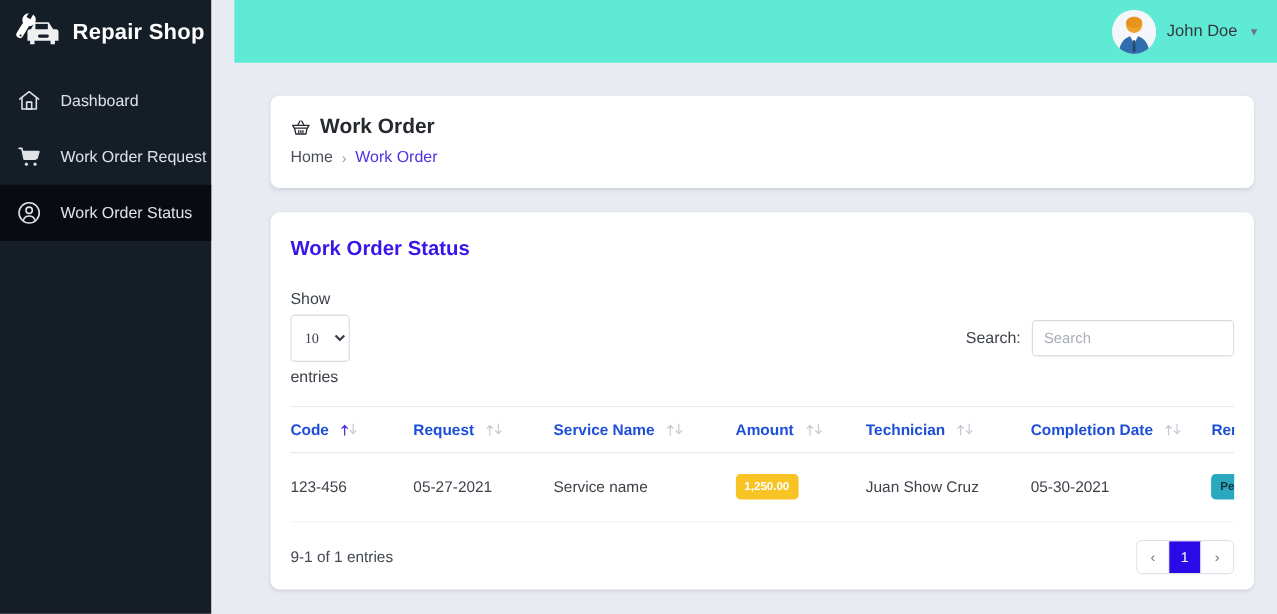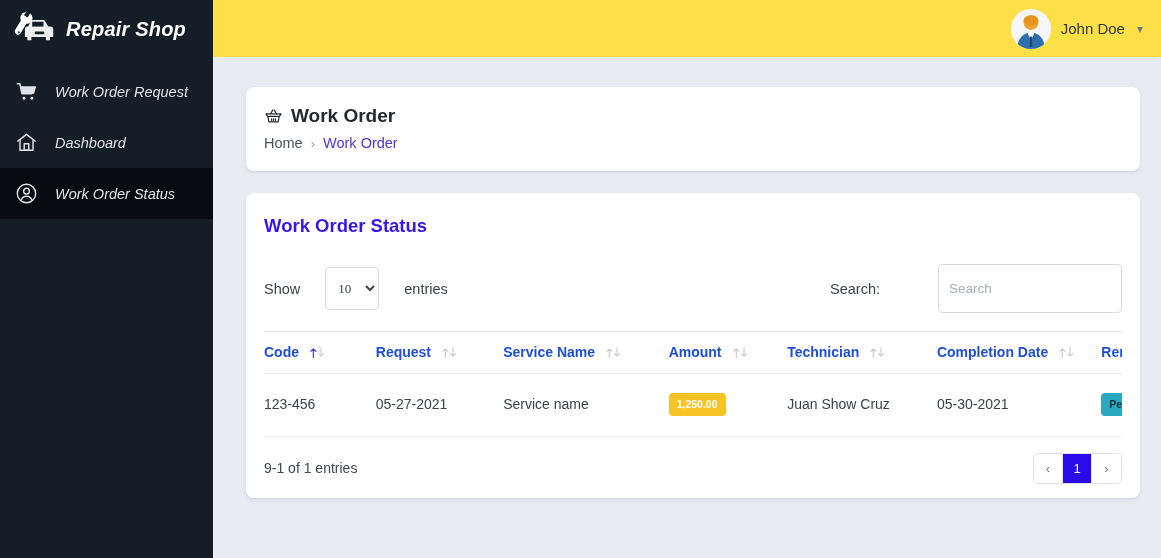--- a/index.html
+++ b/index.html
@@ -14,25 +14,24 @@
     font-family: "Liberation Sans", sans-serif;
     background: #e9ebf3;
     color: #2f3442;
     -webkit-font-smoothing: antialiased;
   }
 
   
   .sidebar {
     position: absolute;
     left: 0; top: 0;
-    width: 213px;
+    width: 192px;
     height: 558px;
     background: #151d26;
     z-index: 5;
-    font-style: italic;
   }
 
   .brand {
     display: flex;
     align-items: center;
     gap: 12px;
     padding: 12px 0 12px 12px;
     height: 58px;
   }
   .brand-logo {
@@ -73,21 +72,21 @@
   }
   .nav-icon svg { display: block; }
   .nav-label { white-space: nowrap; }
 
   
   .topbar {
     position: absolute;
     left: 213px; top: 0;
     width: 948px;
     height: 57px;
-    background: #fde047;
+    background: #5eead4;
     display: flex;
     align-items: center;
     justify-content: flex-end;
     padding-right: 18px;
     z-index: 4;
   }
 
   .user-menu {
     display: flex;
     align-items: center;
@@ -177,24 +176,25 @@
 
   .table-controls {
     display: flex;
     align-items: center;
     justify-content: space-between;
     margin-bottom: 18px;
   }
 
   .length-control {
     display: flex;
-    align-items: center;
-    gap: 25px;
+    align-items: flex-start;
+    gap: 6px;
     font-size: 14.5px;
     color: #3d424a;
+    flex-direction: column;
   }
   .length-select {
     font-family: Liberation Serif, serif;
     font-size: 13px;
     color: #3d424a;
     padding: 5px 4px 5px 8px;
     border: 1px solid #d6d9de;
     border-radius: 4px;
     background: #fff;
     height: 43px;
@@ -203,30 +203,29 @@
 
   .search-control {
     display: flex;
     align-items: center;
     gap: 10px;
     font-size: 14.5px;
     color: #3d424a;
   }
   .search-input {
     width: 184px;
-    height: 49px;
+    height: 33px;
     border: 1px solid #d8dbe0;
     border-radius: 4px;
     padding: 0 10px;
     font-family: "Liberation Sans", sans-serif;
     font-size: 13.5px;
     color: #3d424a;
     background: #fff;
     outline: none;
-    margin-left: 48px;
   }
   .search-input::placeholder { color: #a9aeb6; }
 
   
   .table-wrap {
     width: 100%;
     overflow: hidden;
   }
   table.dt {
     border-collapse: collapse;
@@ -326,43 +325,43 @@
       <rect x="25" y="14" width="14" height="6" fill="#151d26"></rect>
       <rect x="28" y="26" width="12" height="3.5" rx="1.6" fill="#151d26"></rect>
 
       <path d="M18 2 a7.5 7.5 0 0 0 -7 10.6 L4 24 a4 4 0 0 0 1.5 5.4 a4 4 0 0 0 5.4 -1.5 l6.7 -11.4 A7.5 7.5 0 0 0 25.5 9.5 a7.5 7.5 0 0 0 -3 -6 l-3.2 5.2 l-4.4 -2.6 l3.2 -5.2 A7.5 7.5 0 0 0 18 2 z" fill="#ffffff"></path>
       <circle cx="8.3" cy="27" r="1.2" fill="#151d26"></circle>
     </svg>
     <span class="brand-name">Repair Shop</span>
   </div>
 
   <nav class="nav">
+
+    <div class="nav-item">
+      <span class="nav-icon">
+        <svg width="23" height="23" viewBox="0 0 24 24" fill="none" stroke="#dfe3e8" stroke-width="1.5" stroke-linecap="round" stroke-linejoin="round">
+          <path d="M3 10.5 L12 3.5 L21 10.5"></path>
+          <path d="M5.2 9.6 V20 h13.6 V9.6"></path>
+          <rect x="9.6" y="13.4" width="4.8" height="6.6"></rect>
+        </svg>
+      </span>
+      <span class="nav-label">Dashboard</span>
+    </div>
 
     <div class="nav-item">
       <span class="nav-icon">
         <svg width="23" height="23" viewBox="0 0 24 24" fill="none" stroke="#dfe3e8" stroke-width="1.6" stroke-linecap="round" stroke-linejoin="round">
           <path d="M2.5 4 h2.6 l2.2 10.2 h10.4"></path>
           <path d="M6.2 7.2 h15 l-1.9 6.4 H7.6" fill="#dfe3e8" stroke="none"></path>
           <path d="M6.2 7.2 h15 l-1.9 6.4 H7.6 z"></path>
           <circle cx="9.4" cy="19" r="1.5" fill="#dfe3e8" stroke="none"></circle>
           <circle cx="17.6" cy="19" r="1.5" fill="#dfe3e8" stroke="none"></circle>
         </svg>
       </span>
       <span class="nav-label">Work Order Request</span>
-    </div>
-
-    <div class="nav-item">
-      <span class="nav-icon">
-        <svg width="23" height="23" viewBox="0 0 24 24" fill="none" stroke="#dfe3e8" stroke-width="1.5" stroke-linecap="round" stroke-linejoin="round">
-          <path d="M3 10.5 L12 3.5 L21 10.5"></path>
-          <path d="M5.2 9.6 V20 h13.6 V9.6"></path>
-          <rect x="9.6" y="13.4" width="4.8" height="6.6"></rect>
-        </svg>
-      </span>
-      <span class="nav-label">Dashboard</span>
     </div>
 
     <div class="nav-item active">
       <span class="nav-icon">
         <svg width="23" height="23" viewBox="0 0 24 24" fill="none" stroke="#dfe3e8" stroke-width="1.5" stroke-linecap="round" stroke-linejoin="round">
           <circle cx="12" cy="12" r="9.6"></circle>
           <circle cx="12" cy="9.6" r="3"></circle>
           <path d="M6.6 18.6 a5.8 5.8 0 0 1 10.8 0"></path>
         </svg>
       </span>

